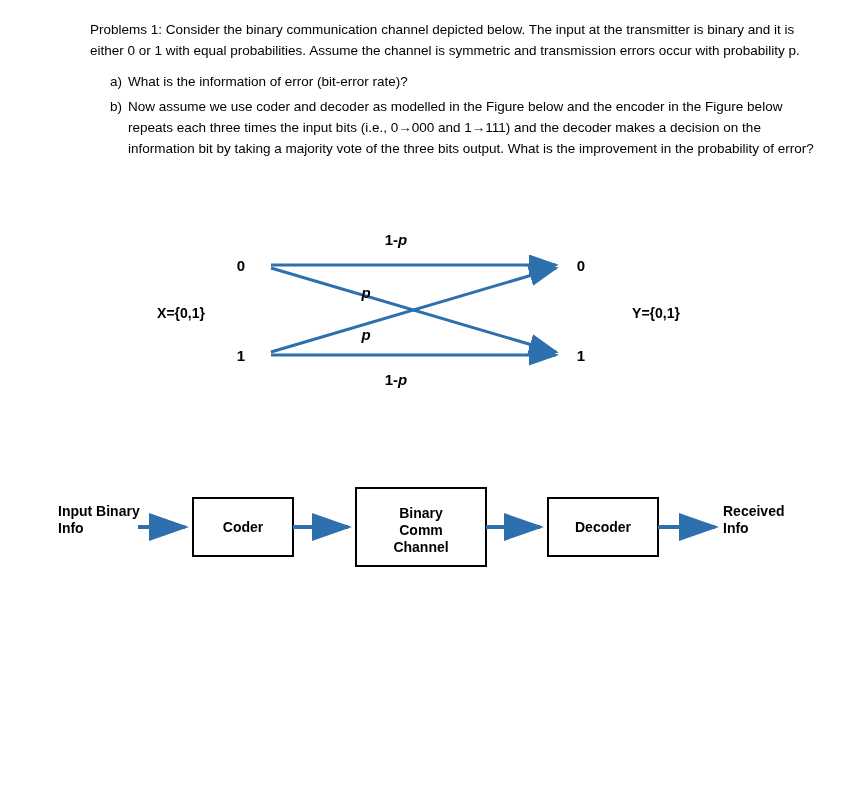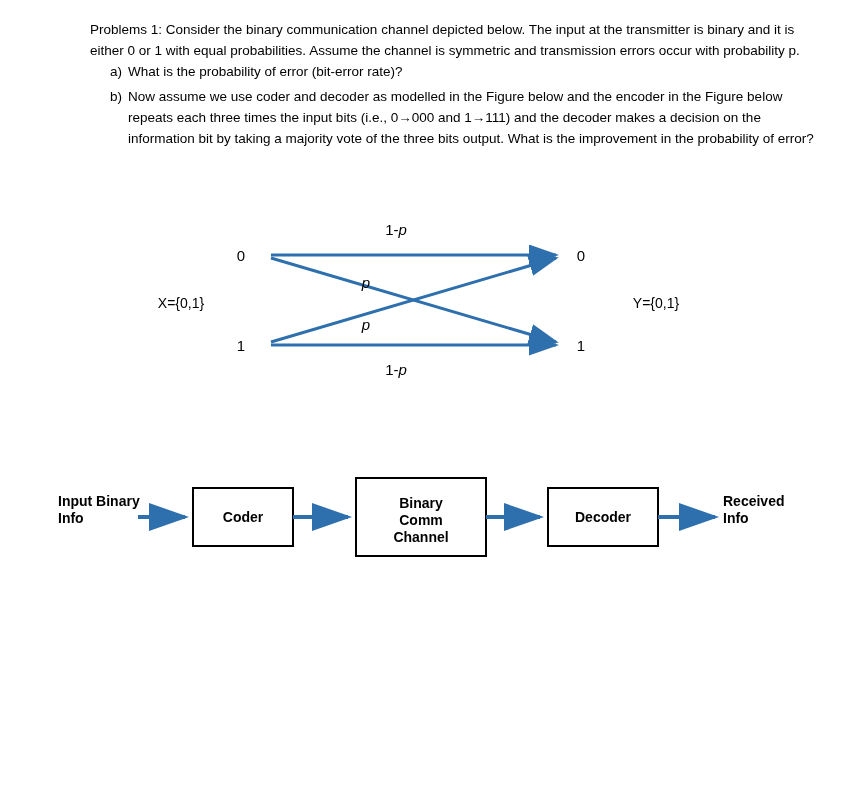--- a/index.html
+++ b/index.html
@@ -16,20 +16,21 @@
     .problem-text {
       margin-left: 60px;
       margin-bottom: 20px;
       line-height: 1.5;
     }
 
     .problem-title {
       font-family: Arial, sans-serif;
       font-size: 13.5px;
       line-height: 1.55;
+      margin-bottom: 10px;
     }
 
     .sub-items {
       margin-left: 20px;
       font-family: Arial, sans-serif;
       font-size: 13.5px;
       line-height: 1.55;
     }
 
     .sub-item {
@@ -41,38 +42,39 @@
     .sub-item-label {
       min-width: 18px;
     }
 
     
     .channel-diagram {
       position: relative;
       width: 600px;
       height: 260px;
       margin: 20px auto 30px auto;
+      font-weight: bold;
     }
 
     .channel-svg {
       position: absolute;
       top: 0; left: 0;
       width: 100%;
       height: 100%;
     }
   </style>
 </head>
 <body>
 
 <div class="problem-text">
   <div class="problem-title">Problems 1: Consider the binary communication channel depicted below.  The input at the transmitter is binary and it is either 0 or 1 with equal probabilities. Assume the channel is symmetric and transmission errors occur with probability p.</div>
   <div class="sub-items">
     <div class="sub-item">
       <span class="sub-item-label">a)</span>
-      <span>What is the probability of error (bit-error rate)?</span>
+      <span>What is the information of error (bit-error rate)?</span>
     </div>
     <div class="sub-item" style="margin-top:4px;">
       <span class="sub-item-label">b)</span>
       <span>Now assume we use coder and decoder as modelled in the Figure below and the encoder in the Figure below repeats each three times the input bits (i.e., 0→000 and 1→111) and the decoder makes a decision on the information bit by taking a majority vote of the three bits output. What is the improvement in the probability of error?</span>
     </div>
   </div>
 </div>
 
 <div class="channel-diagram">
   <svg class="channel-svg" viewBox="0 0 600 260" xmlns="http://www.w3.org/2000/svg">

